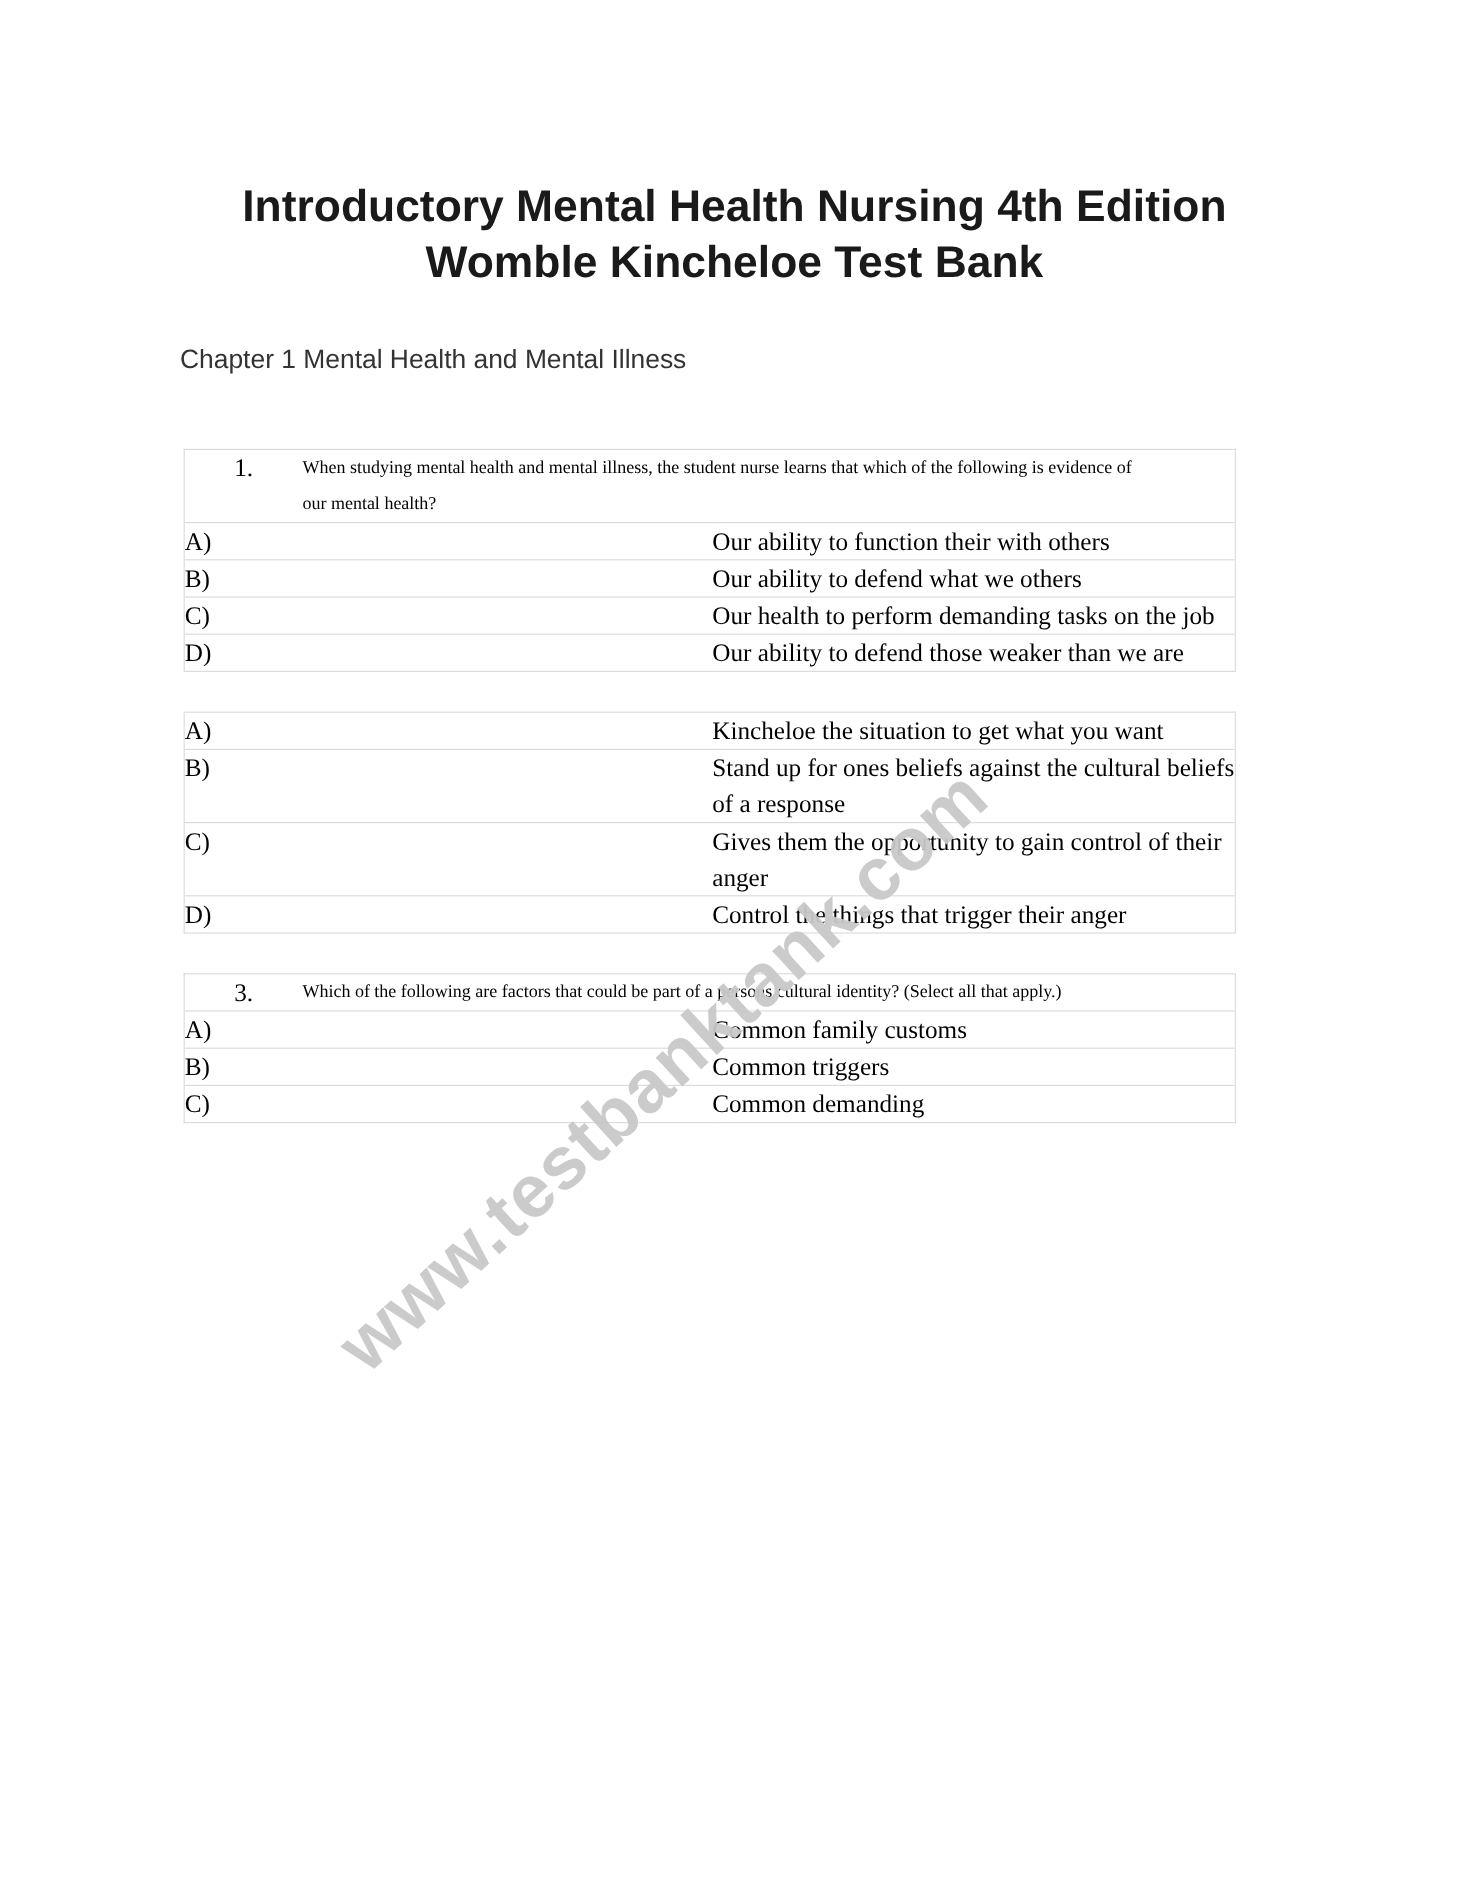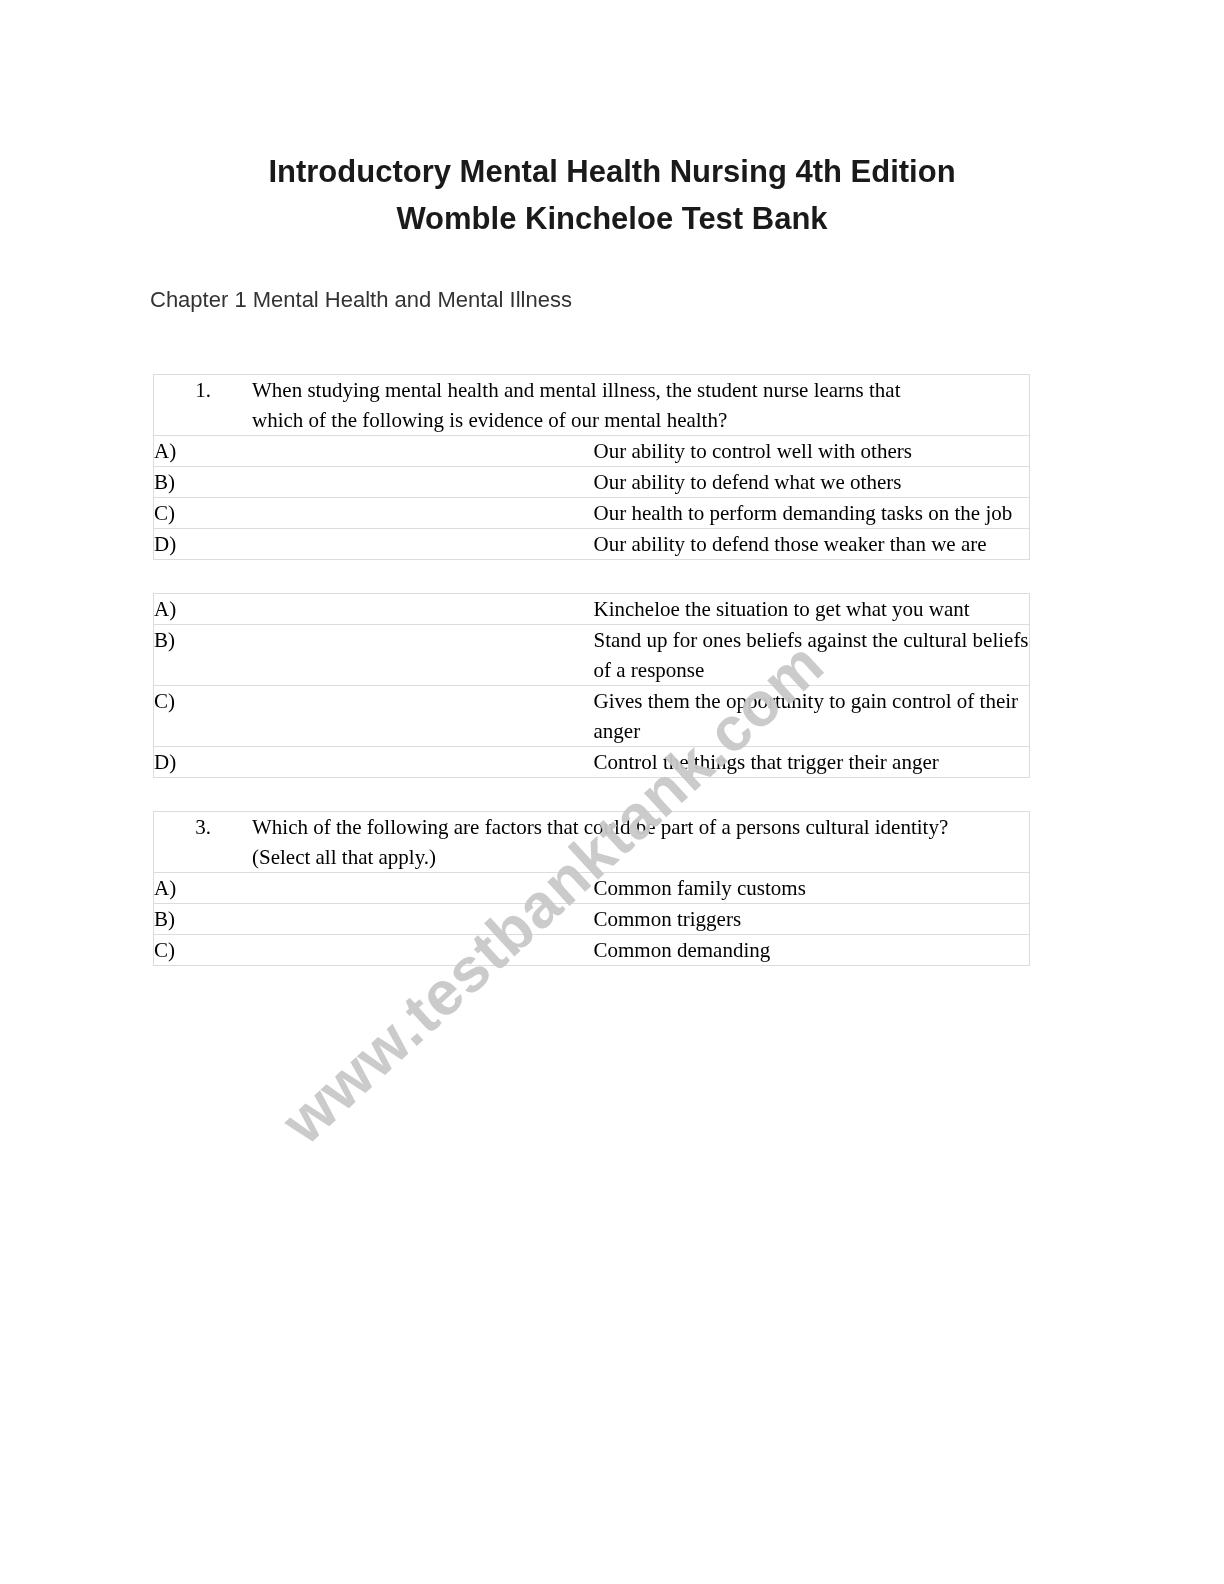--- a/index.html
+++ b/index.html
@@ -44,21 +44,21 @@
   
   .page {
     position: relative;
     z-index: 1;
     padding: 0;
   }
 
   .doc-title {
     font-family: "Liberation Sans", sans-serif;
     font-weight: 700;
-    font-size: 31px;
+    font-size: 37px;
     line-height: 47px;
     text-align: center;
     color: #1a1a1a;
     margin: 0;
     padding: 148px 170px 0 170px;
   }
   .doc-title .line2 { display: block; }
 
   .chapter-heading {
     font-family: "Liberation Sans", sans-serif;
@@ -108,21 +108,21 @@
     display: inline-block;
     width: 98px;
     text-align: center;
     vertical-align: top;
     font-size: 21px;
   }
   .q-text {
     display: inline-block;
     width: 700px;
     vertical-align: top;
-    font-size: 21px;
+    font-size: 15px;
     line-height: 30px;
     text-align: left;
   }
 
   .opt-letter-cell {
     width: 440px;
     padding: 13px 0 13px 34px;
     vertical-align: top;
     font-size: 21px;
     line-height: 30px;
@@ -157,21 +157,21 @@
       <tbody>
         <tr class="question-row">
           <td class="q-cell" colspan="2">
             <span class="q-inner">
               <span class="q-num">1.</span><span class="q-text">When studying mental health and mental illness, the student nurse learns that which of the following is evidence of our mental health?</span>
             </span>
           </td>
         </tr>
         <tr class="option-row">
           <td class="opt-letter-cell">A)</td>
-          <td class="opt-text-cell">Our ability to control well with others</td>
+          <td class="opt-text-cell">Our ability to function their with others</td>
         </tr>
         <tr class="option-row">
           <td class="opt-letter-cell">B)</td>
           <td class="opt-text-cell">Our ability to defend what we others</td>
         </tr>
         <tr class="option-row">
           <td class="opt-letter-cell">C)</td>
           <td class="opt-text-cell">Our health to perform demanding tasks on the job</td>
         </tr>
         <tr class="option-row">

